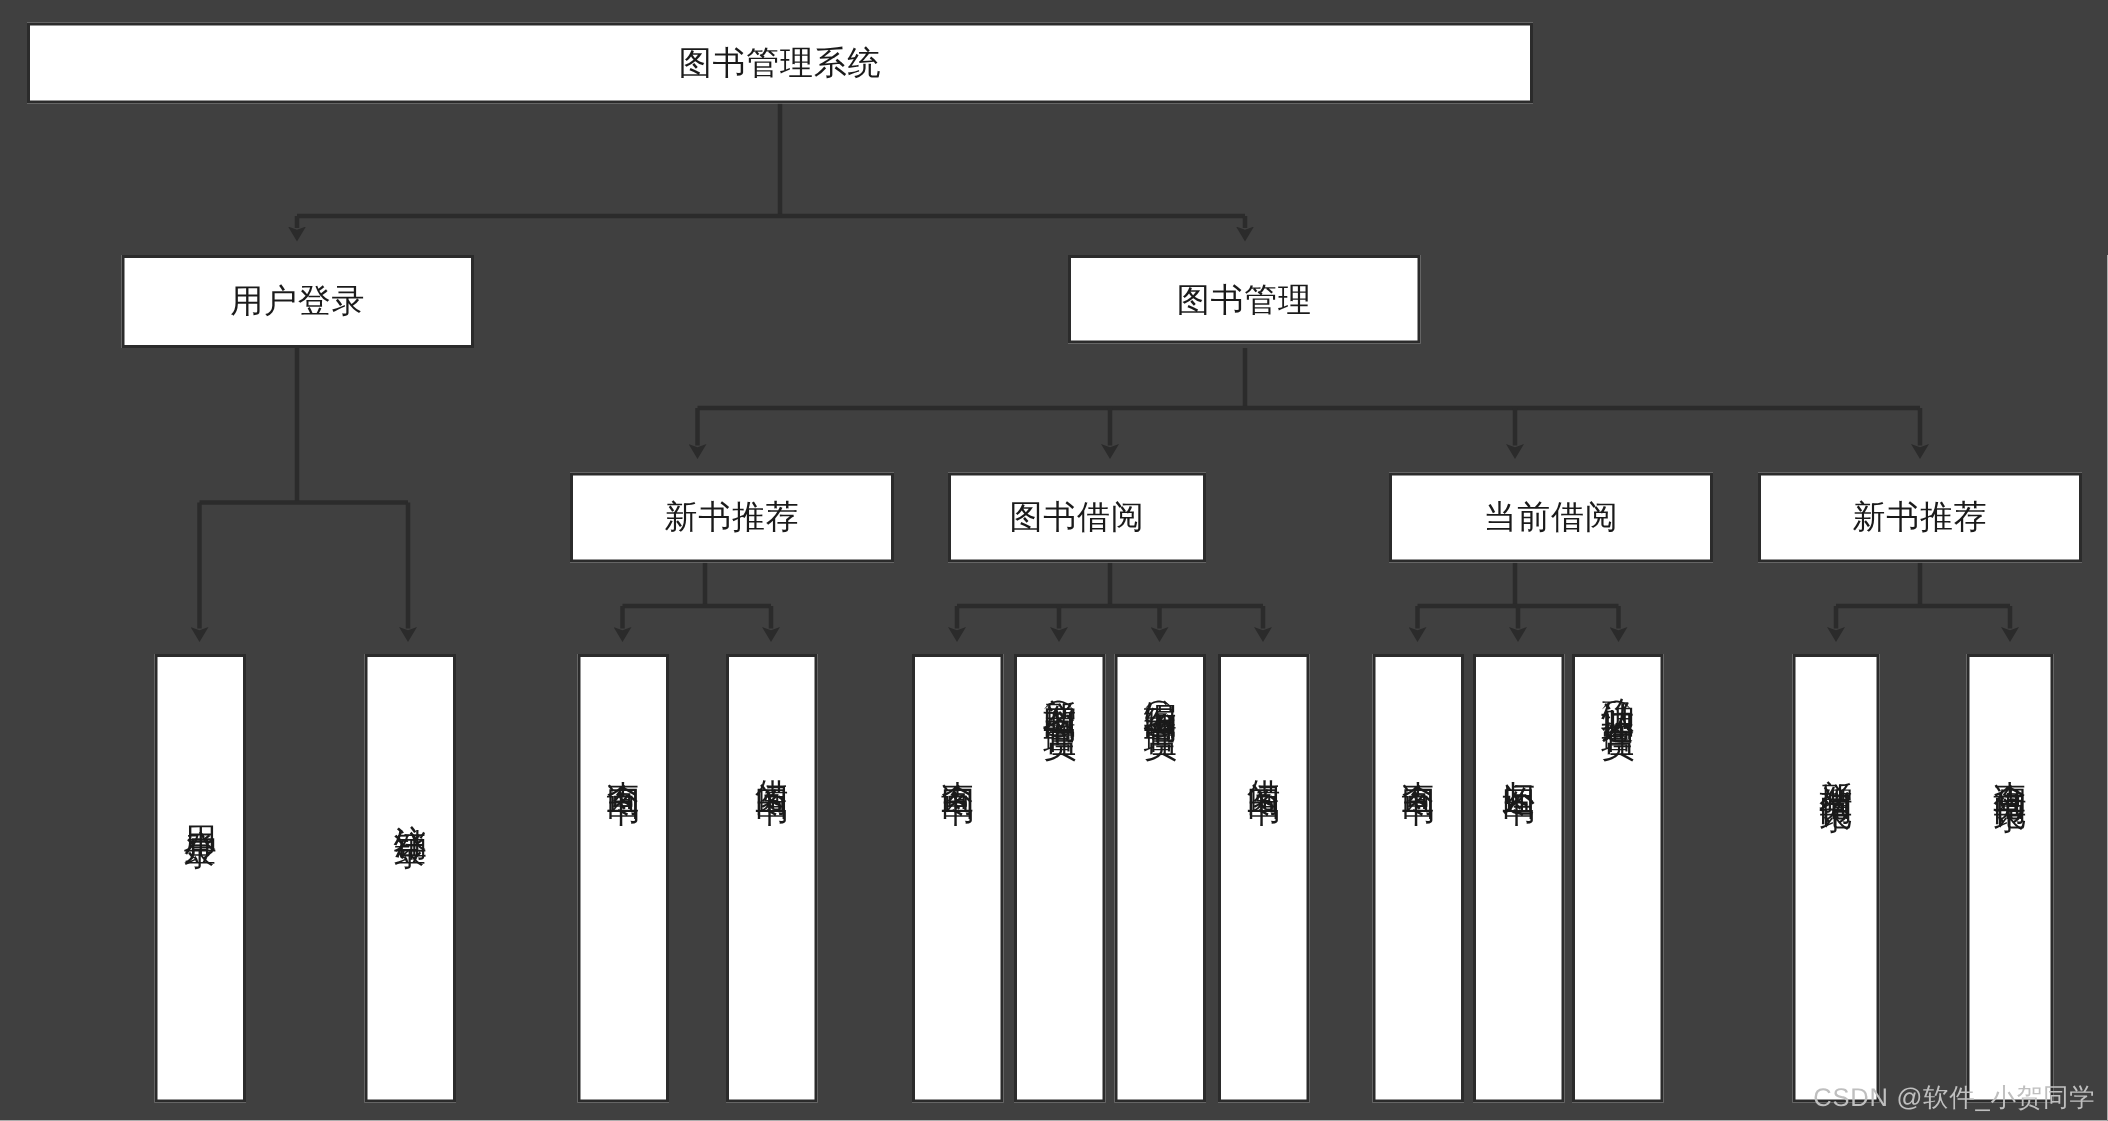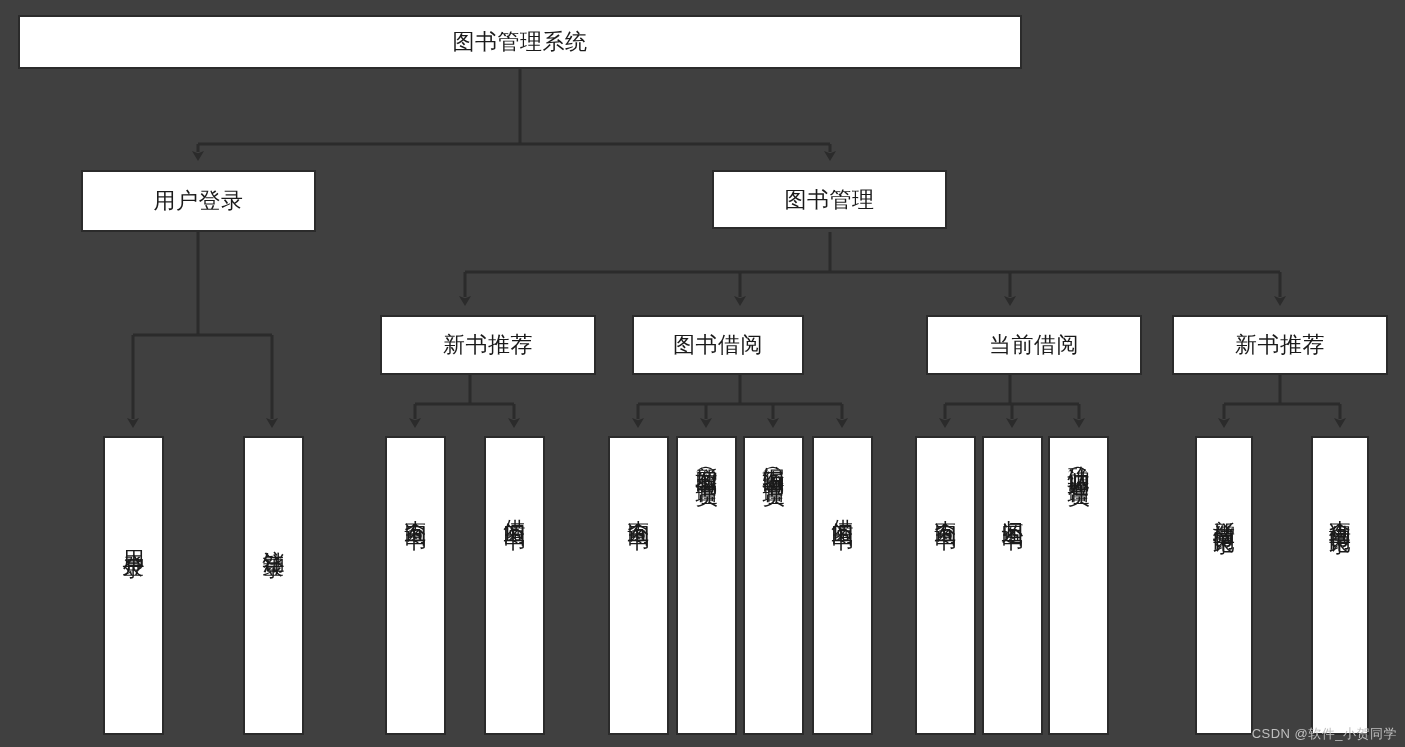--- a/index.html
+++ b/index.html
@@ -67,21 +67,21 @@
   .node-box.root .node-label,
   .node-box.level1 .node-label,
   .node-box.level2 .node-label {
     font-size: 22px;
   }
   #watermark {
     position: absolute;
     right: 8px;
     bottom: 4px;
     color: #bfbfbf;
-    font-size: 13px;
+    font-size: 17px;
     letter-spacing: 0.5px;
     white-space: nowrap;
     pointer-events: none;
     margin-left: 43px;
   }
 </style>
 </head>
 <body>
 
 <div id="stage">

